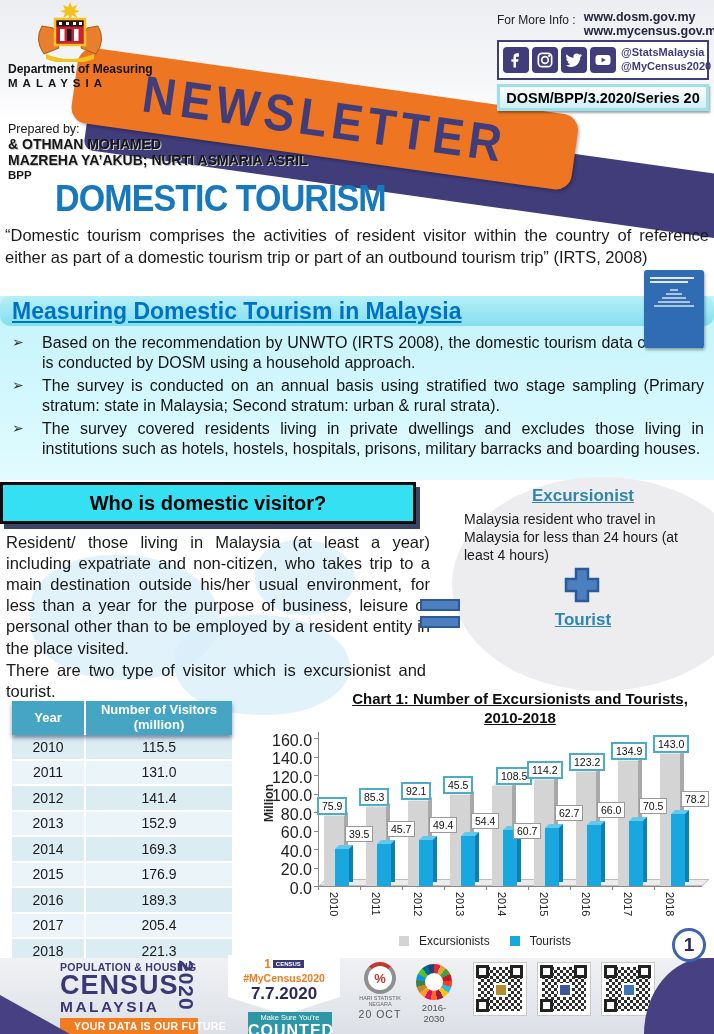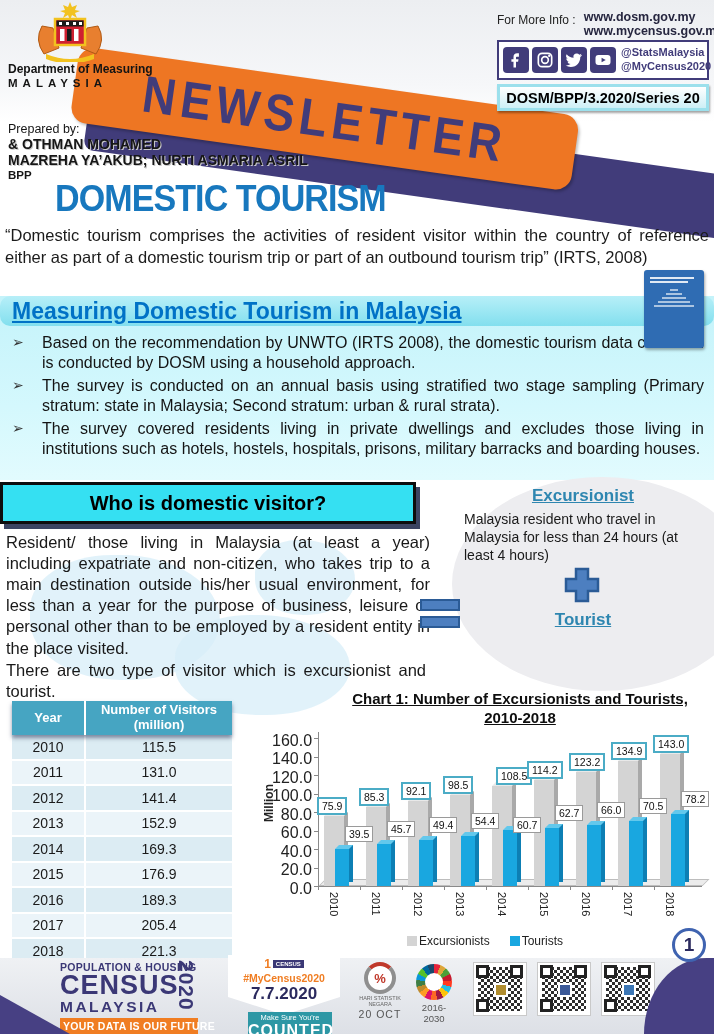--- a/index.html
+++ b/index.html
@@ -121,38 +121,38 @@
   .bar.exc { background:#d4d4d4; } .bar.exc .side { background:#a9a9a9; } .bar.exc .cap { background:#e9e9e9; }
   .bar.tour { background:#19a7e0; } .bar.tour .side { background:#0d7fb4; } .bar.tour .cap { background:#63c8ec; }
   .dlabel { position:absolute; background:#fff; font-size:10.5px; color:#111; padding:0 3px; line-height:14px;
     white-space:nowrap; }
   .dlabel.exc { border:2px solid #4bacc6; z-index:3; }
   .dlabel.tour { border:1px solid #9a9a9a; z-index:4; }
   .xlab { position:absolute; top:204px; writing-mode:vertical-rl; text-orientation:sideways;
     font-size:11px; color:#222; }
   .legend { position:absolute; left:0; top:246px; width:100%; display:flex; justify-content:center;
     gap:20px; align-items:center; }
-  .legend-item { display:flex; align-items:center; gap:2px; font-size:12px; color:#222; }
+  .legend-item { display:flex; align-items:center; gap:10px; font-size:12px; color:#222; }
   .legend-swatch { width:10px; height:10px; }
 
   
   .footer { position:absolute; left:0; top:958px; width:714px; height:76px;
     background:linear-gradient(180deg,#eff1f4,#dde0e6); }
   .wedge-left { position:absolute; left:0; bottom:0; width:70px; height:52px; background:#474083;
     clip-path:polygon(0 25%, 100% 100%, 0 100%); }
   .swoosh-right { position:absolute; right:-14px; top:0; width:84px; height:76px; background:#474083;
     border-top-left-radius:70px 85px; }
   .census-block { position:absolute; left:60px; top:3px; width:150px; color:#3b3876; }
   .census-l1 { font-size:10.5px; font-weight:bold; letter-spacing:.3px; white-space:nowrap; }
   .census-l2 { font-size:27px; font-weight:bold; letter-spacing:1px; line-height:.95; }
   .census-l3 { font-size:15.5px; font-weight:bold; letter-spacing:2.5px; line-height:1.05; }
   .census-2020 { position:absolute; left:174px; top:960px; writing-mode:vertical-rl; text-orientation:mixed;
     font-size:21px; font-weight:bold; color:#3b3876; letter-spacing:1px; }
   .census-tagline { margin-top:3px; background:#f07d22; color:#fff; font-weight:bold; font-size:10.5px;
-    text-align:center; padding:2px 3px; width:138px; letter-spacing:.3px; white-space:nowrap; }
+    text-align:center; padding:2px 14px; width:138px; letter-spacing:.3px; white-space:nowrap; }
   .pentagon { position:absolute; left:228px; top:-3px; width:112px; height:60px; background:#fff;
     clip-path:polygon(0 0,100% 0,100% 70%,50% 100%,0 70%); display:flex; flex-direction:column;
     align-items:center; padding-top:2px; }
   .mini-logo { display:flex; gap:2px; align-items:center; }
   .mini-one { color:#f07d22; font-weight:bold; font-size:12px; }
   .mini-chip { background:#3b3876; color:#fff; font-size:6px; font-weight:bold; padding:1px 3px; }
   .hashtag { color:#f07d22; font-weight:bold; font-size:10.5px; margin-top:1px; }
   .big-date { color:#2b2a5e; font-weight:bold; font-size:17px; }
   .teal-ribbon { position:absolute; left:248px; top:54px; width:84px; height:22px; background:#2d97a5;
     color:#fff; text-align:center; line-height:1.1; padding-top:2px; }
@@ -437,34 +437,34 @@
       <div class="xlab" style="left: 156px;">2012</div>
       <div class="xtickmark" style="left: 146px;"></div>
       <div class="bar exc" style="left: 194px; top: 107px; width: 20px; height: 91px; z-index: 1;">
         <div class="side"></div>
         <div class="cap"></div>
       </div>
       <div class="bar tour" style="left: 205px; top: 148px; width: 14px; height: 50px; z-index: 2;">
         <div class="side"></div>
         <div class="cap"></div>
       </div>
-      <div class="dlabel exc" style="left: 187px; top: 88px;">98.5</div>
+      <div class="dlabel exc" style="left: 187px; top: 88px;">45.5</div>
       <div class="dlabel tour" style="left: 215px; top: 125px;">54.4</div>
       <div class="xlab" style="left: 198px;">2013</div>
       <div class="xtickmark" style="left: 188px;"></div>
       <div class="bar exc" style="left: 236px; top: 98px; width: 20px; height: 100px; z-index: 1;">
         <div class="side"></div>
         <div class="cap"></div>
       </div>
       <div class="bar tour" style="left: 247px; top: 142px; width: 14px; height: 56px; z-index: 2;">
         <div class="side"></div>
         <div class="cap"></div>
       </div>
       <div class="dlabel exc" style="left: 240px; top: 79px;">108.5</div>
-      <div class="dlabel tour" style="left: 257px; top: 129px;">60.7</div>
+      <div class="dlabel tour" style="left: 257px; top: 135px;">60.7</div>
       <div class="xlab" style="left: 240px;">2014</div>
       <div class="xtickmark" style="left: 230px;"></div>
       <div class="bar exc" style="left: 278px; top: 92px; width: 20px; height: 106px; z-index: 1;">
         <div class="side"></div>
         <div class="cap"></div>
       </div>
       <div class="bar tour" style="left: 289px; top: 140px; width: 14px; height: 58px; z-index: 2;">
         <div class="side"></div>
         <div class="cap"></div>
       </div>

